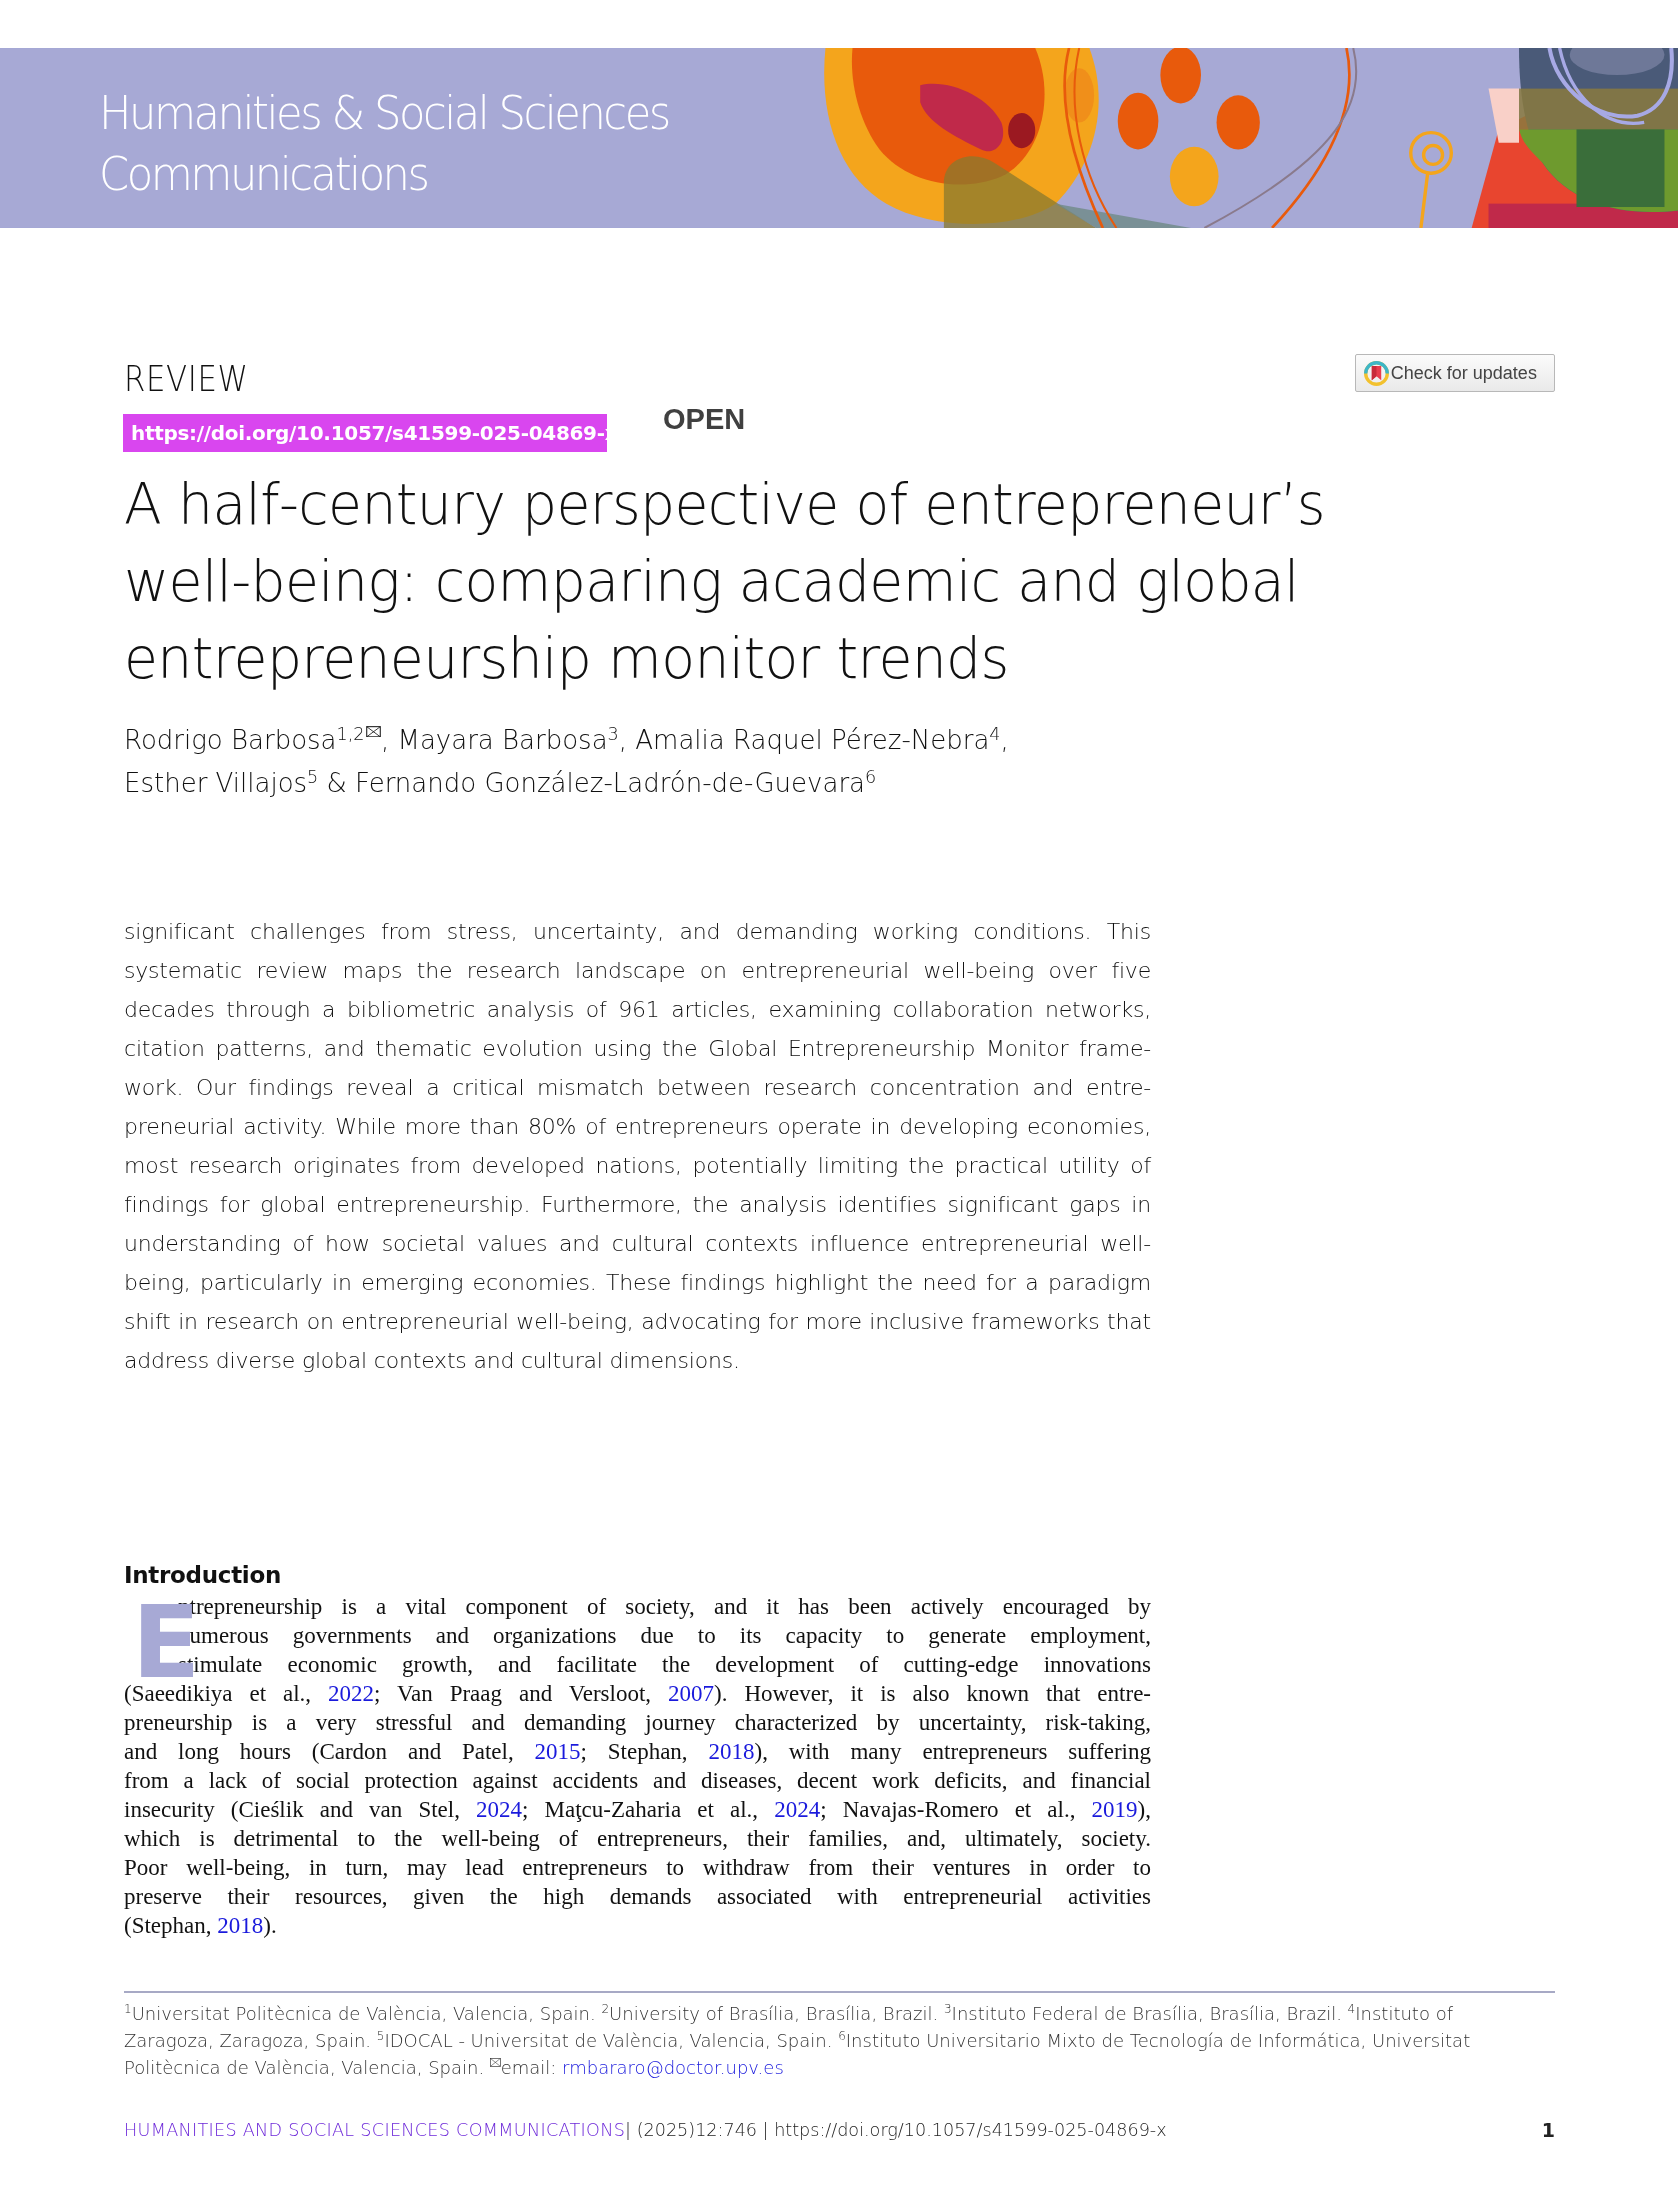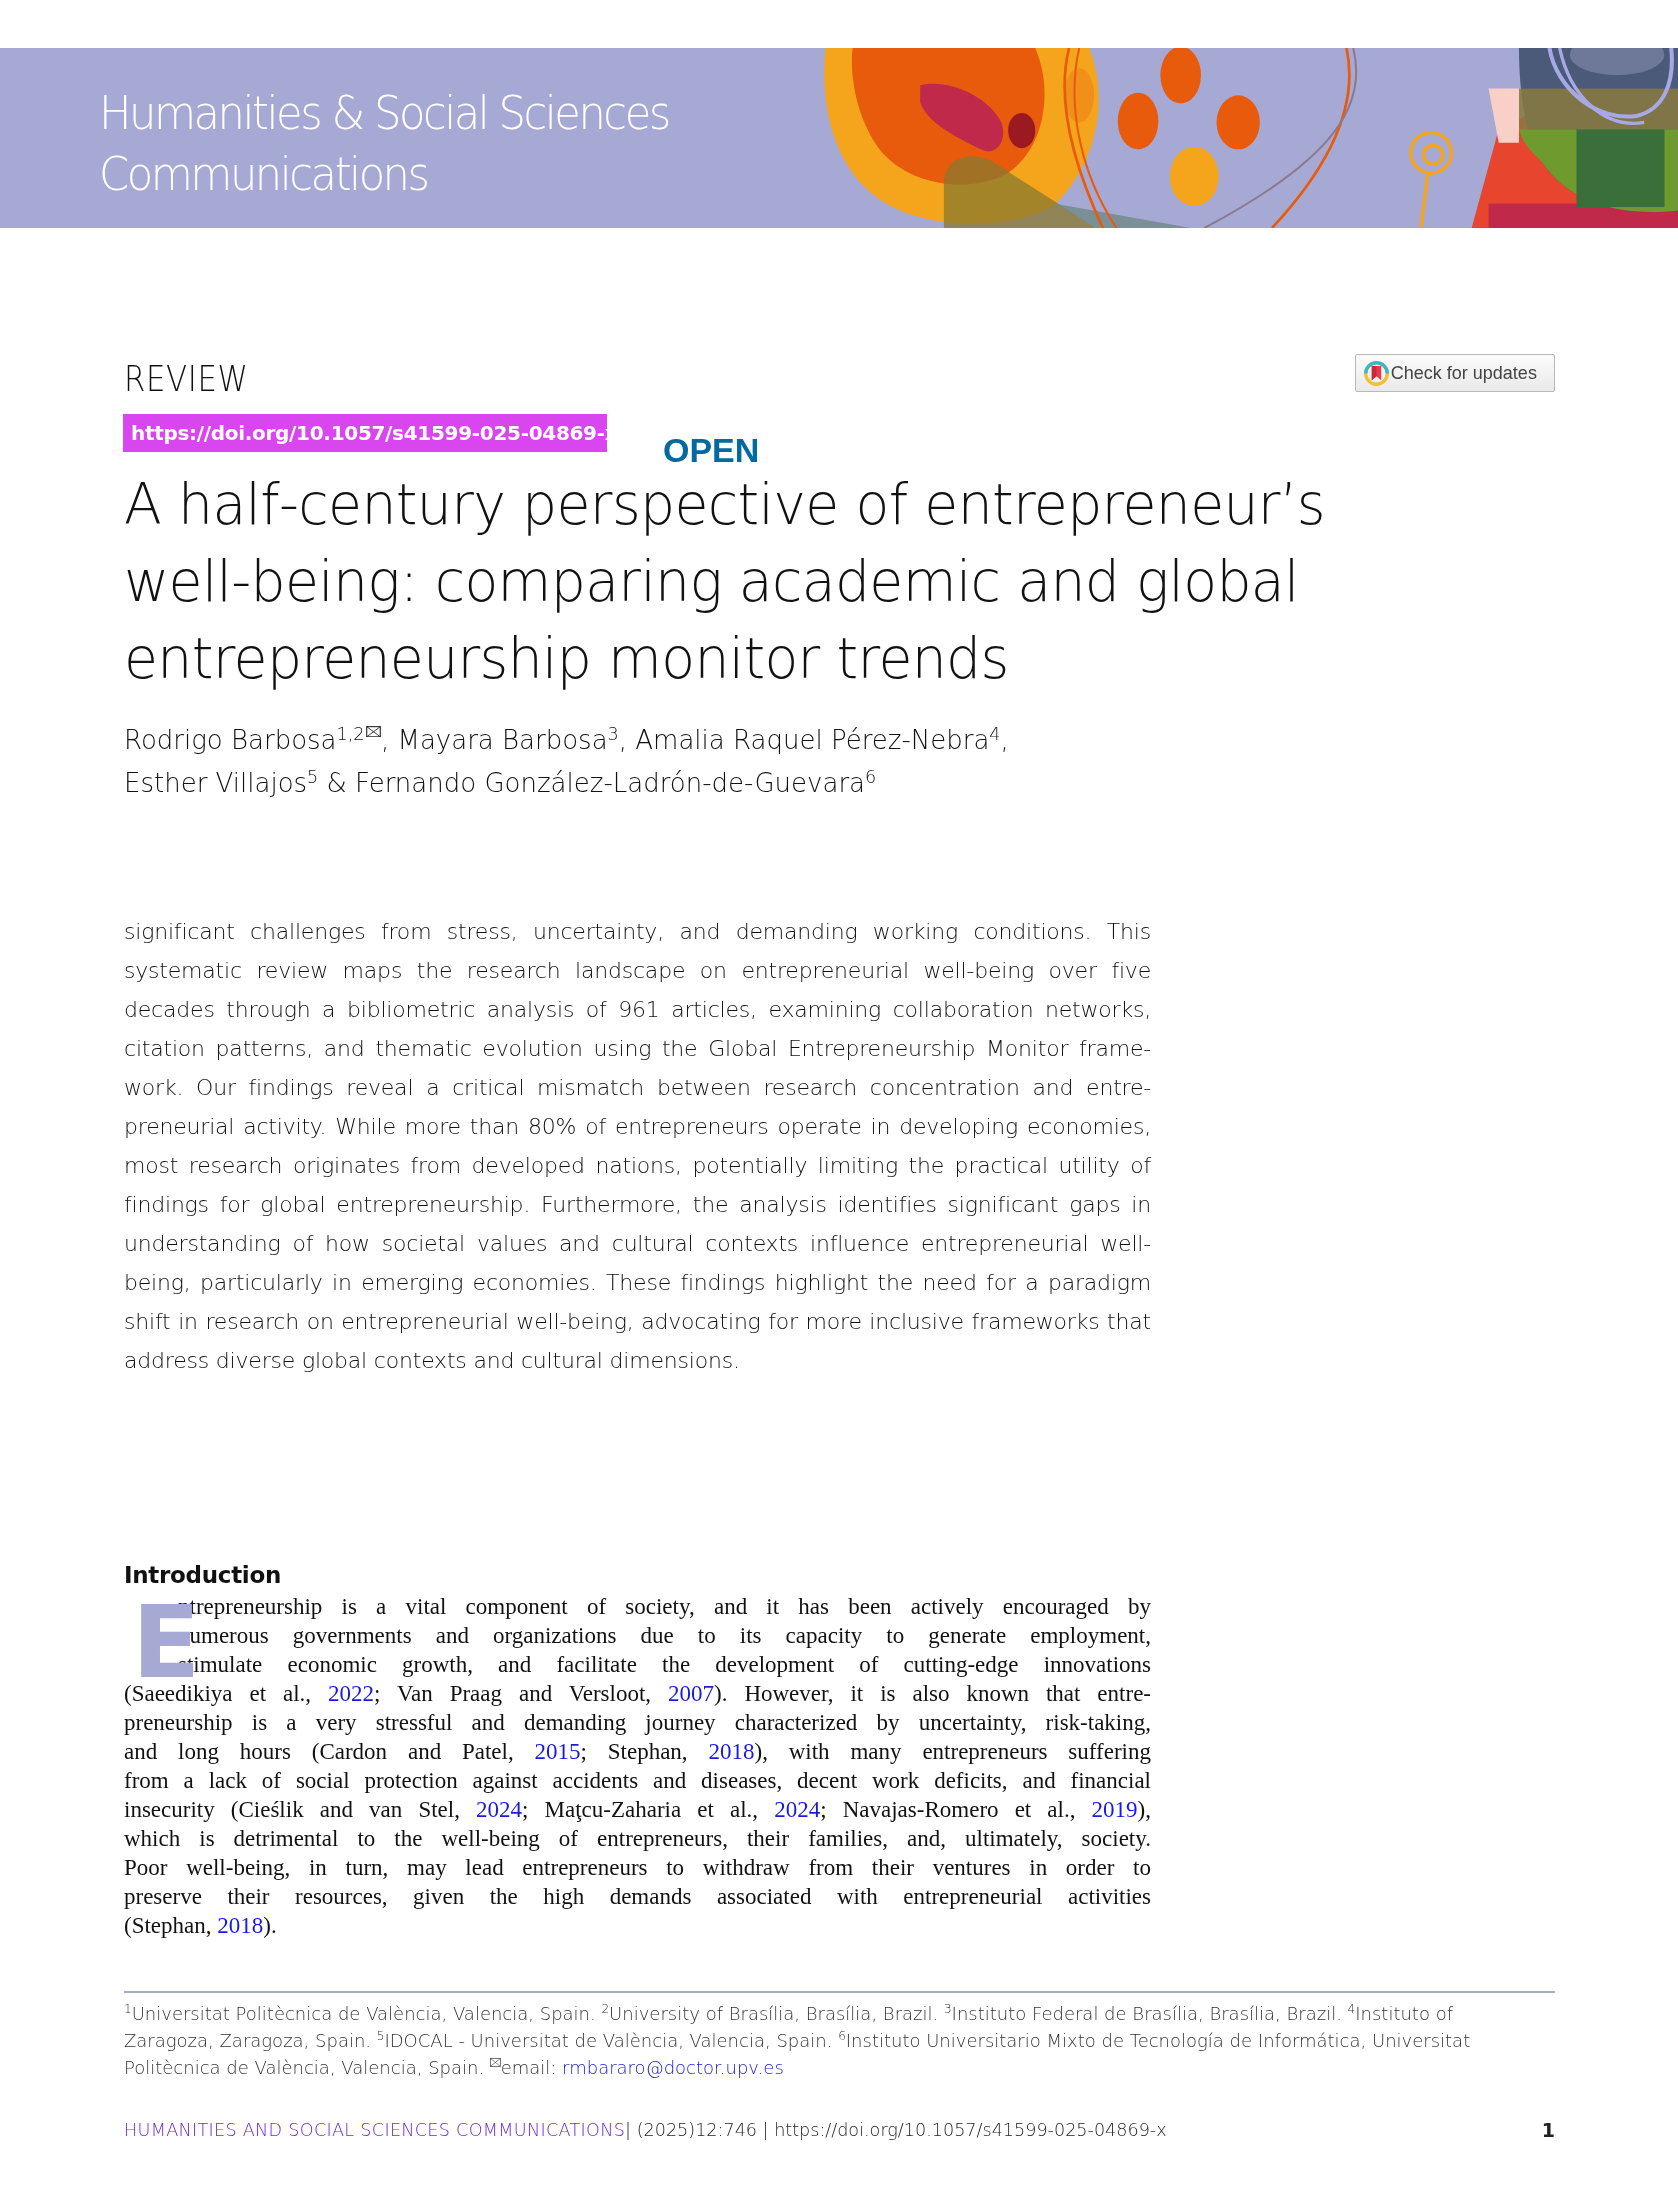--- a/index.html
+++ b/index.html
@@ -2,21 +2,21 @@
 <html style="font-size:10.8px"><head>
 <meta charset="utf-8">
 <style>
   html, body { margin: 0; padding: 0; background: #ffffff; }
   body { width: 1678px; height: 2205px; position: relative; overflow: hidden; font-family: "DejaVu Sans", sans-serif; color: #111; }
   .banner { position: absolute; left: 0; top: 48px; width: 1678px; height: 180px; background: #3b82f6; overflow: hidden; }
   .banner svg { position: absolute; left: 0; top: 0; }
   .journal-title { position: absolute; left: 99px; top: 34px; color: #ffffff; font-family: "DejaVu Sans", sans-serif; font-weight: 200; font-size: 47px; line-height: 61px; letter-spacing: -2.7px; transform: scaleX(0.92); transform-origin: left top; white-space: nowrap; }
   .article-type { position: absolute; left: 124px; top: 359px; font-size: 35px; font-weight: 300; letter-spacing: 0.7px; color: #111; font-family: "DejaVu Sans", sans-serif; transform: scaleX(0.88); transform-origin: left top; }
   .doi-box { position: absolute; left: 123px; top: 414px; width: 484px; height: 38px; background: #d946ef; color: #ffffff; font-weight: bold; font-size: 20px; line-height: 38px; padding-left: 8px; box-sizing: border-box; font-family: "DejaVu Sans", sans-serif; letter-spacing: -0.3px; white-space: nowrap; }
-  .open-label { position: absolute; left: 663px; top: 431px; height: 38px; line-height: 38px; color: #0369a1; font-weight: bold; font-size: 34px; font-family: "Liberation Sans", sans-serif; }
+  .open-label { position: absolute; left: 663px; top: 400px; height: 38px; line-height: 38px; color: #404040; font-weight: bold; font-size: 29px; font-family: "Liberation Sans", sans-serif; }
   .check-updates { position: absolute; left: 1355px; top: 354px; width: 200px; height: 38px; border: 0.7px solid #b8b8b8; border-radius: 2px; background: linear-gradient(#fbfbfb, #e9e9e9); box-sizing: border-box; display: flex; align-items: center; cursor: pointer; }
   .check-updates .cu-icon { margin-left: 6.8px; width: 27px; height: 27px; }
   .check-updates .cu-label { margin-left: 1px; font-family: "Liberation Sans", sans-serif; font-size: 18px; color: #444; white-space: nowrap; }
   .paper-title { position: absolute; left: 124px; top: 466px; width: 1421px; font-family: "DejaVu Sans", sans-serif; font-weight: 300; font-size: 57px; line-height: 77px; color: #111; letter-spacing: -0.7px; }
   .paper-title span { display: block; white-space: nowrap; transform: scaleX(0.97); transform-origin: left top; }
   .authors { position: absolute; left: 124px; top: 719px; font-size: 26px; line-height: 43px; font-weight: 300; color: #111; white-space: nowrap; }
   .authors sup { font-size: 17.6px; vertical-align: 9.5px; line-height: 0; }
   .mail-icon { display: inline-block; width: 15px; height: 11.5px; vertical-align: 12px; margin-left: 1.4px; }
   .abstract { position: absolute; left: 124px; top: 912px; width: 1027px; font-size: 22px; line-height: 39px; color: #111; text-align: justify; font-weight: 300; letter-spacing: -0.2px; }
   .abstract span { display: block; text-align: justify; text-align-last: justify; white-space: nowrap; }

